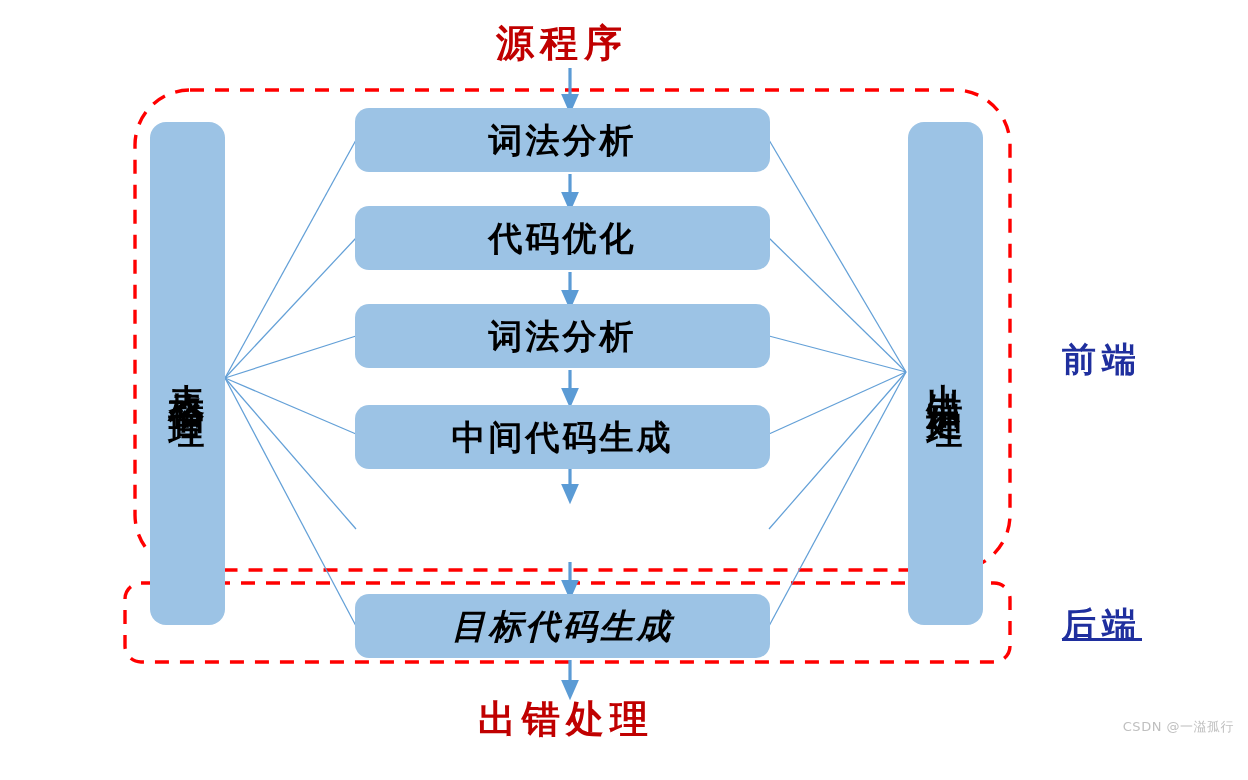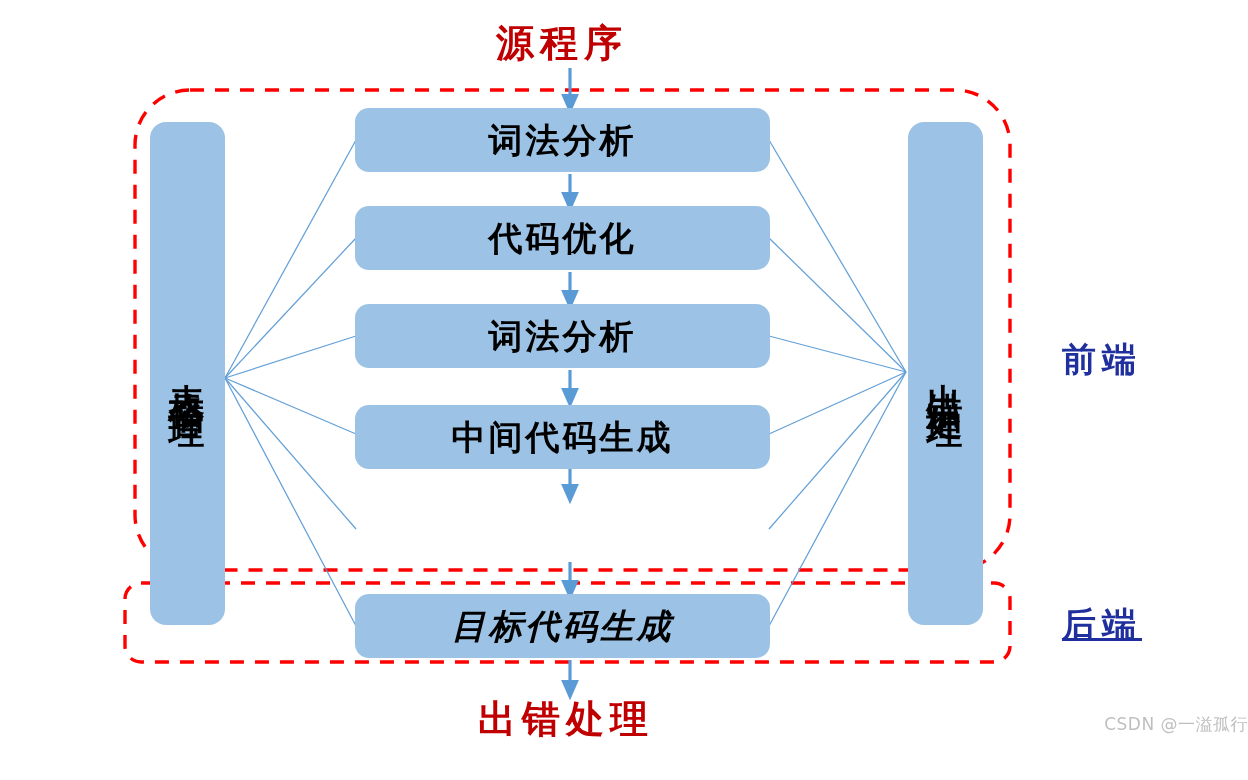--- a/index.html
+++ b/index.html
@@ -102,25 +102,25 @@
     font-weight: 700;
     letter-spacing: 6px;
     white-space: nowrap;
   }
   #label-frontend { left: 1062px; top: 337px; }
   #label-backend  { left: 1062px; top: 602px; text-decoration: underline; }
 
   
   #watermark {
     position: absolute;
-    right: 0;
+    right: 14px;
     bottom: 8px;
     color: #BFBFBF;
     font-family: "DejaVu Sans", "Liberation Sans", sans-serif;
-    font-size: 17px;
+    font-size: 13px;
     letter-spacing: 0.5px;
     white-space: nowrap;
   }
 </style>
 </head>
 <body>
 
 <div id="canvas">
 
   <svg id="wires" viewBox="0 0 1248 780">

